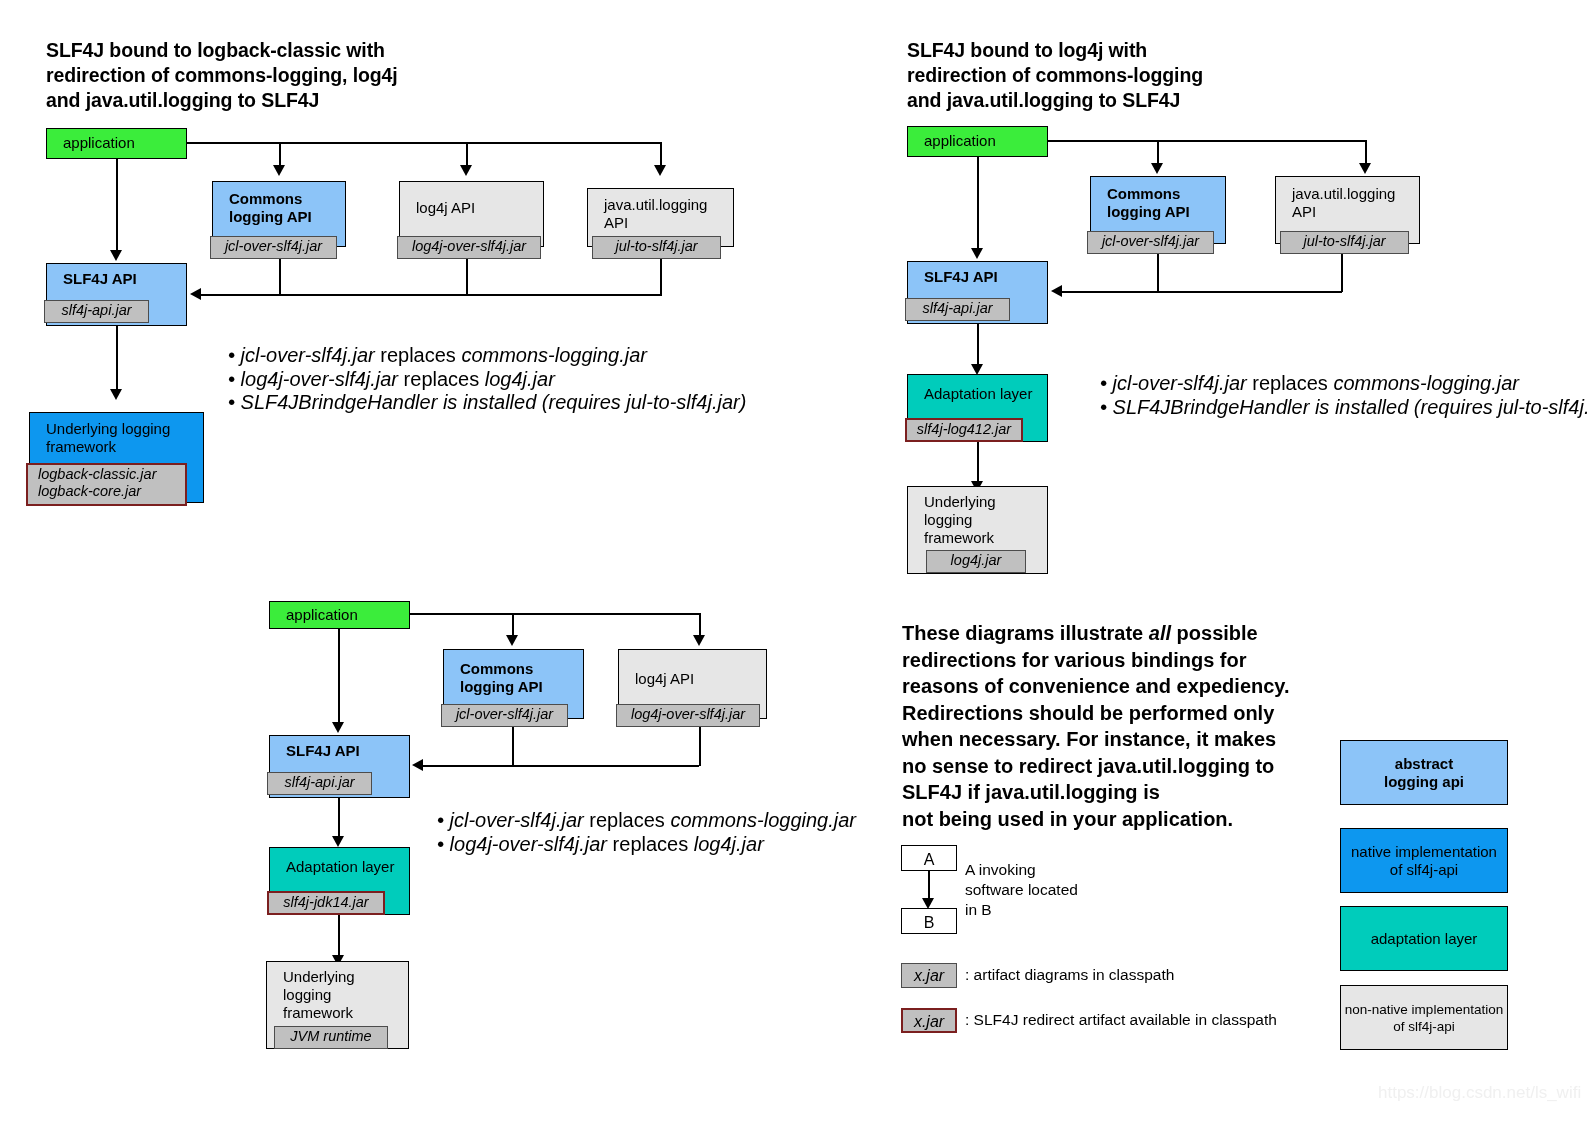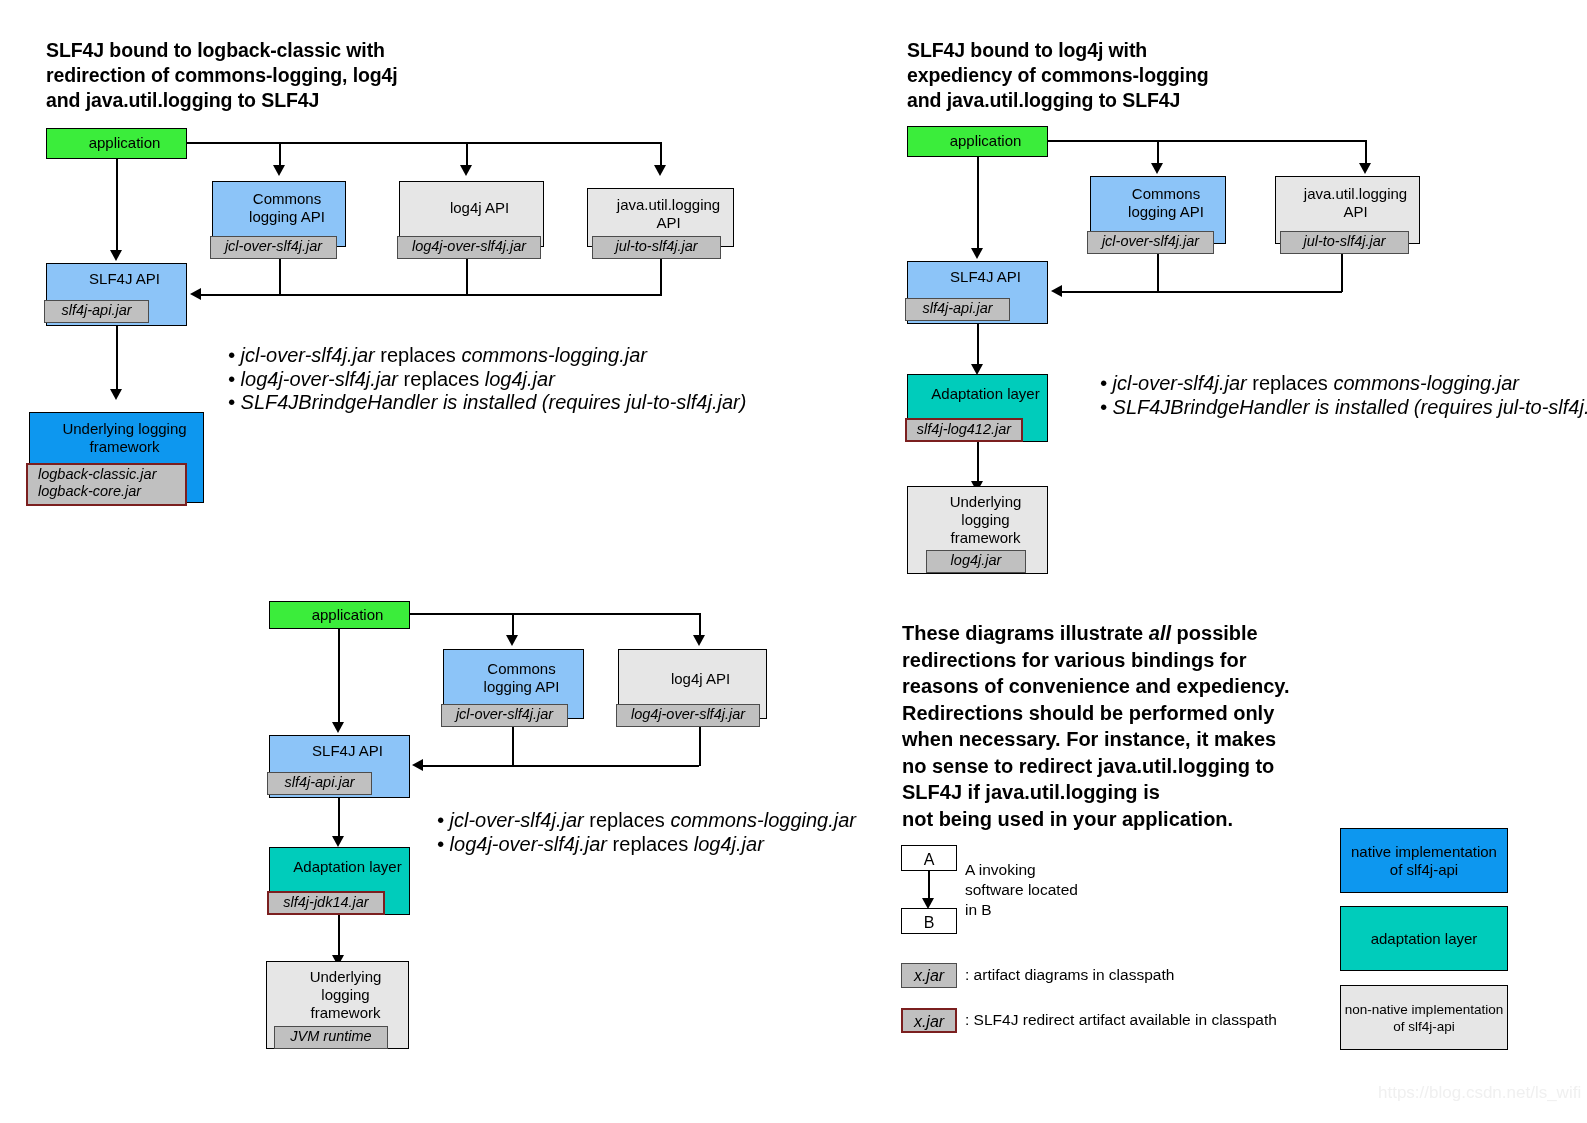--- a/index.html
+++ b/index.html
@@ -27,21 +27,21 @@
   }
   
   .node {
     position: absolute;
     box-sizing: border-box;
     border: 1.5px solid #000000;
     color: #000000;
   }
   .node .node-label {
     display: block;
-    text-align: center;
+    text-align: left;
     font-size: 15px;
     line-height: 18px;
     white-space: pre-line;
     margin-left: 16px;
   }
   .jar {
     position: absolute;
     box-sizing: border-box;
     background: #c0c0c0;
     border: 1.5px solid #4c4c4c;
@@ -53,21 +53,21 @@
     white-space: pre-line;
     padding: 1px 4px;
   }
   .jar.binding {
     border: 2px solid #7b1f1f;
   }
   .jar.leftpad { text-align: left; }
 
   
   .fill-green   { background: #3bed3b; }
-  .fill-abs     { background: #8cc4f8; }
+  .fill-abs     { background: #8cc4f8; font-weight: bold; }
   .fill-native  { background: #0d97ef; }
   .fill-adapt   { background: #00ccbb; }
   .fill-nonnat  { background: #e6e6e6; }
 
   
   .vline, .hline {
     position: absolute;
     background: #000000;
   }
   .vline { width: 1.5px; }
@@ -231,21 +231,21 @@
   <div class="jar binding leftpad" style="left:26px; top:463px; width:161px; height:43px; padding-left:10px;">logback-classic.jar
 logback-core.jar</div>
 
   <div class="notes" style="left:228px; top:320px;">
     <span class="bullet-row">• <span>jcl-over-slf4j.jar</span><span class="plain"> replaces </span><span>commons-logging.jar</span></span>
     <span class="bullet-row">• <span>log4j-over-slf4j.jar</span><span class="plain"> replaces </span><span>log4j.jar</span></span>
     <span class="bullet-row">• <span>SLF4JBrindgeHandler is installed (requires jul-to-slf4j.jar)</span></span>
   </div>
 
   <div class="diagram-title" style="left:907px; top:38px;">SLF4J bound to log4j with
-expediency of commons-logging
+redirection of commons-logging
 and java.util.logging to SLF4J</div>
 
   <div class="node fill-green" style="left:907px; top:126px; width:141px; height:31px;">
     <span class="node-label" style="margin-top:5px;">application</span>
   </div>
 
   <div class="hline" style="left:1048px; top:140px; width:318px;"></div>
   <div class="vline" style="left:1157px; top:140px; height:28px;"></div>
   <div class="arrow-down" style="left:1151px; top:163px;"></div>
   <div class="vline" style="left:1365px; top:140px; height:28px;"></div>
@@ -371,20 +371,24 @@
   <div class="legend-text" style="left:965px; top:860px;">A invoking
 software located
 in B</div>
 
   <div class="legend-jar" style="left:901px; top:963px; width:56px; height:25px;">x.jar</div>
   <div class="legend-text" style="left:965px; top:965px;">: artifact diagrams in classpath</div>
 
   <div class="legend-jar binding" style="left:901px; top:1008px; width:56px; height:25px;">x.jar</div>
   <div class="legend-text" style="left:965px; top:1010px;">: SLF4J redirect artifact available in classpath</div>
 
+  <div class="swatch fill-abs" style="left:1340px; top:740px; width:168px; height:65px;">
+    <span>abstract
+logging api</span>
+  </div>
   <div class="swatch fill-native" style="left:1340px; top:828px; width:168px; height:65px;">
     <span>native implementation
 of slf4j-api</span>
   </div>
   <div class="swatch fill-adapt" style="left:1340px; top:906px; width:168px; height:65px;">
     <span>adaptation layer</span>
   </div>
   <div class="swatch tiny fill-nonnat" style="left:1340px; top:985px; width:168px; height:65px;">
     <span>non-native implementation
 of slf4j-api</span>

